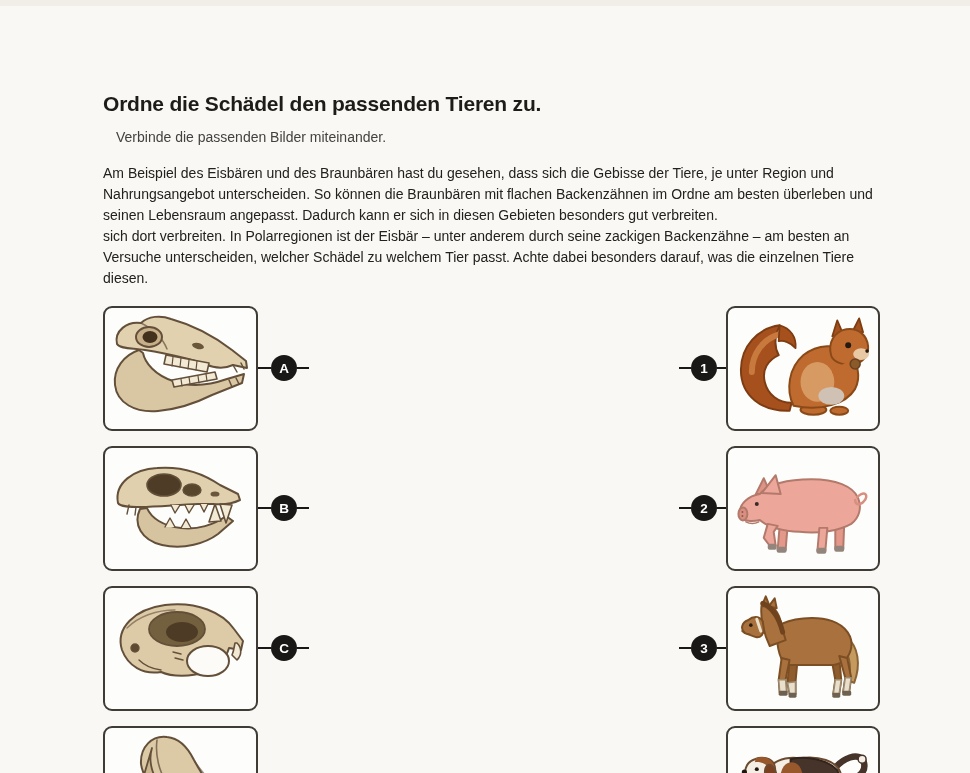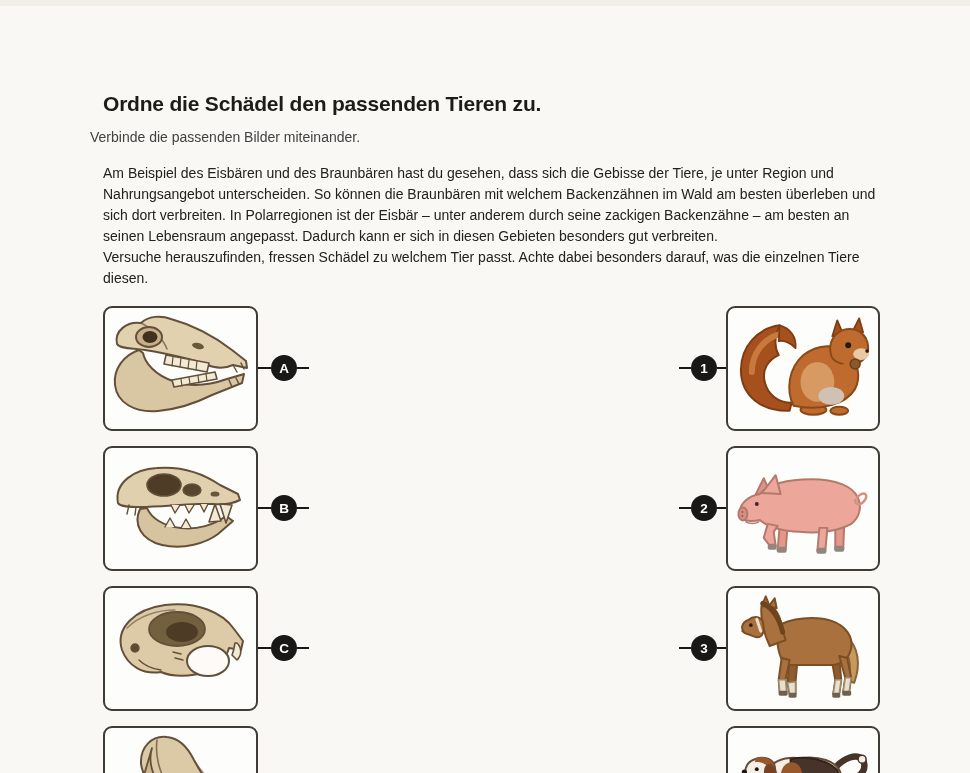--- a/index.html
+++ b/index.html
@@ -7,21 +7,21 @@
     position:relative;width:970px;height:773px;
     background:#f9f8f4;overflow:hidden;
     font-family:"Liberation Sans",sans-serif;
   }
   .topstrip{position:absolute;left:0;top:0;width:100%;height:6px;background:#f0eee7;}
   .title{
     position:absolute;left:103px;top:92px;margin:0;
     font-size:21px;font-weight:700;color:#1d1c19;letter-spacing:-0.2px;
   }
   .subtitle{
-    position:absolute;left:90px;top:129px;margin:0;
+    position:absolute;left:116px;top:129px;margin:0;
     font-size:14px;color:#434240;
   }
   .instructions{
     position:absolute;left:103px;top:163px;
     font-size:14px;color:#22211e;
   }
   .instructions div{line-height:21px;white-space:nowrap;}
   .card{
     position:absolute;width:155px;height:125px;box-sizing:border-box;
     background:#fdfdfb;border:2px solid #3f3b35;border-radius:9px;
@@ -41,24 +41,24 @@
 <body>
 
 <div class="page">
   <div class="topstrip"></div>
 
   <h1 class="title">Ordne die Schädel den passenden Tieren zu.</h1>
   <p class="subtitle">Verbinde die passenden Bilder miteinander.</p>
 
   <div class="instructions">
     <div>Am Beispiel des Eisbären und des Braunbären hast du gesehen, dass sich die Gebisse der Tiere, je unter Region und</div>
-    <div>Nahrungsangebot unterscheiden. So können die Braunbären mit welchem Backenzähnen im Wald am besten überleben und</div>
+    <div>Nahrungsangebot unterscheiden. So können die Braunbären mit flachen Backenzähnen im Ordne am besten überleben und</div>
+    <div>seinen Lebensraum angepasst. Dadurch kann er sich in diesen Gebieten besonders gut verbreiten.</div>
     <div>sich dort verbreiten. In Polarregionen ist der Eisbär – unter anderem durch seine zackigen Backenzähne – am besten an</div>
-    <div>seinen Lebensraum angepasst. Dadurch kann er sich in diesen Gebieten besonders gut verbreiten.</div>
-    <div>Versuche herauszufinden, fressen Schädel zu welchem Tier passt. Achte dabei besonders darauf, was die einzelnen Tiere</div>
+    <div>Versuche unterscheiden, welcher Schädel zu welchem Tier passt. Achte dabei besonders darauf, was die einzelnen Tiere</div>
     <div>diesen.</div>
   </div>
 
   <div class="card" style="left:103px;top:306px;">
     <svg viewBox="0 0 151 121">
       <g stroke="#64503a" stroke-width="2" stroke-linejoin="round" stroke-linecap="round">
         <path d="M34,42 C19,47 8,61 10,77 C12,95 30,105 53,103 C75,101 93,94 107,87 L137,75 L139,66 L122,71 C102,78 84,79 68,73 C50,67 40,55 38,45 Z" fill="#d9c7a4"></path>
         <path d="M67,72 L110,64 L112,71 L69,79 Z" fill="#f2ead4" stroke-width="1.6"></path>
         <path d="M76,71 L77,78 M84,69 L85,76 M93,68 L94,75 M101,66 L102,73" stroke-width="1.2" fill="none"></path>
         <path d="M124,72 L127,79 M131,70 L134,76" stroke-width="1.5"></path>

